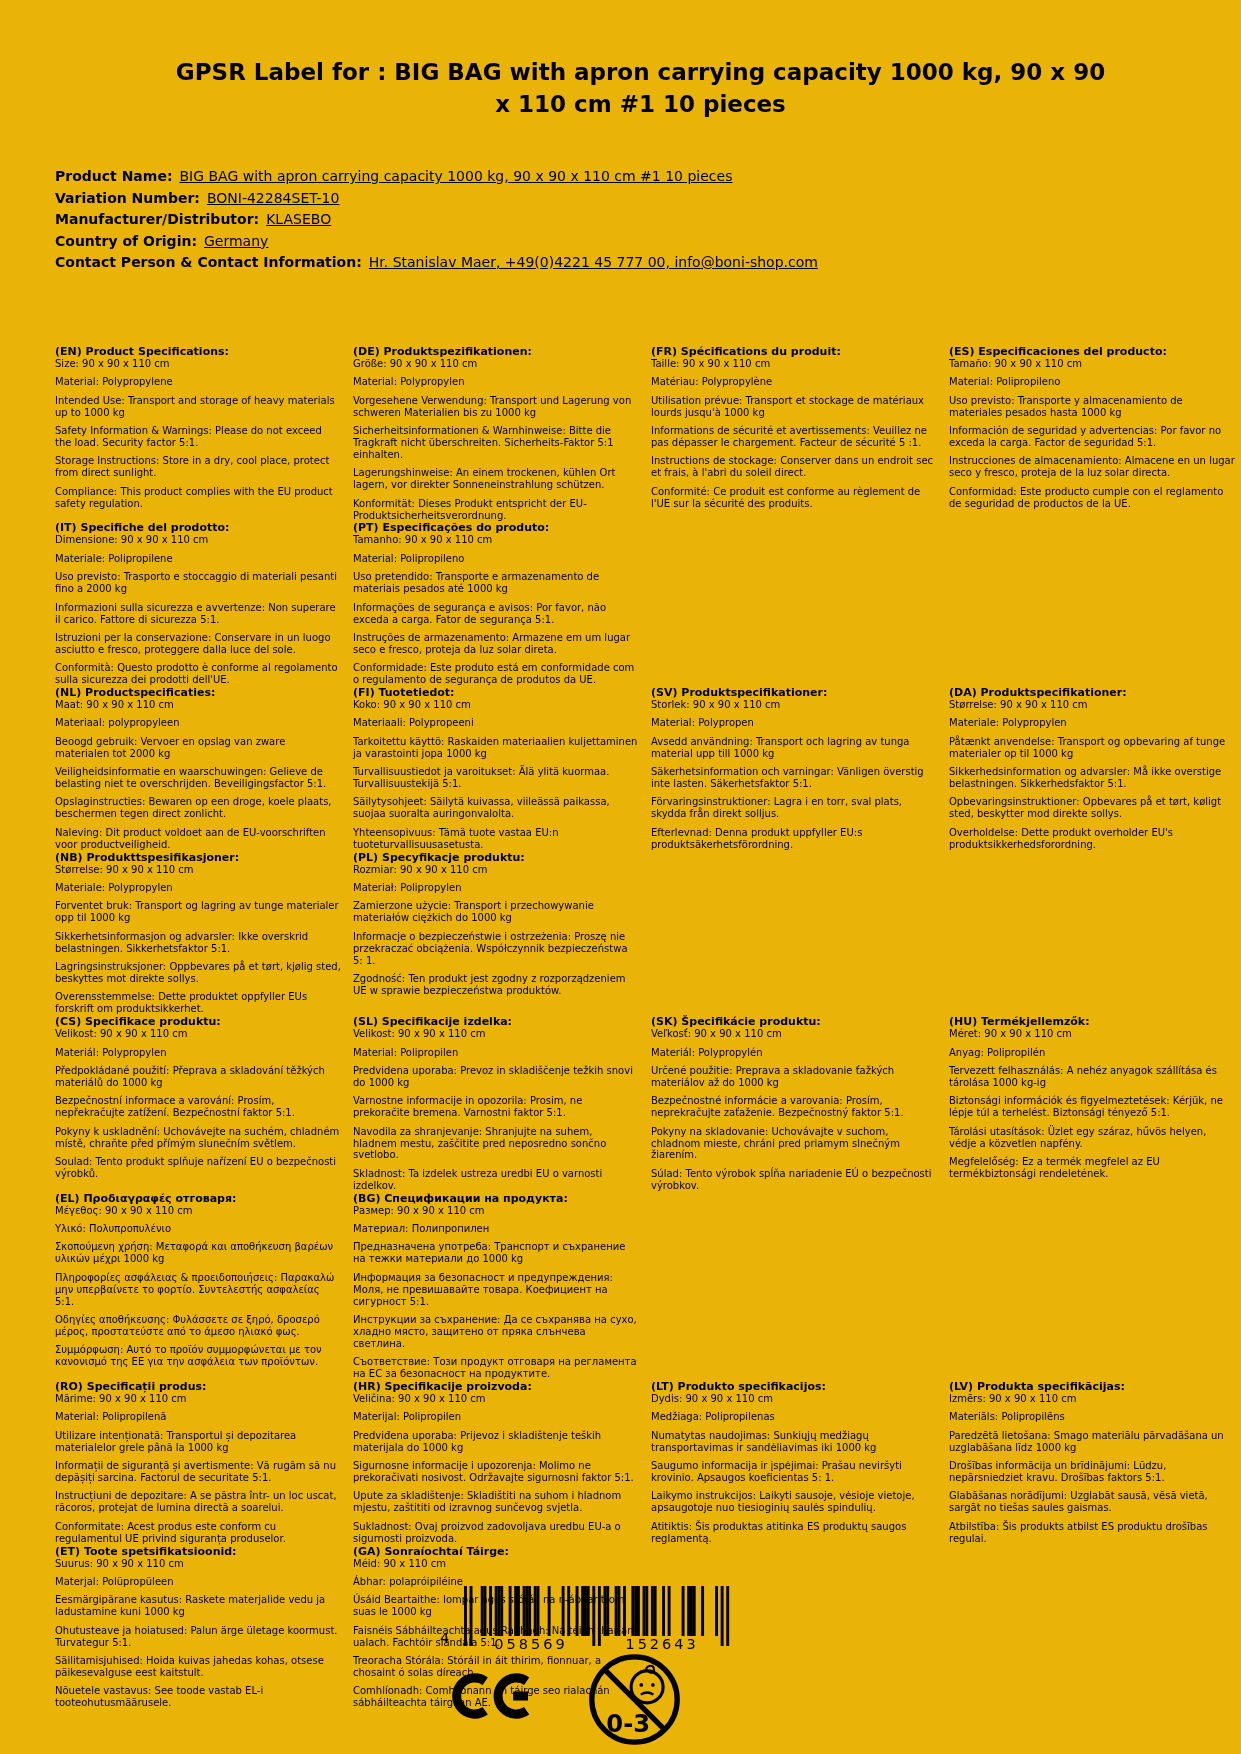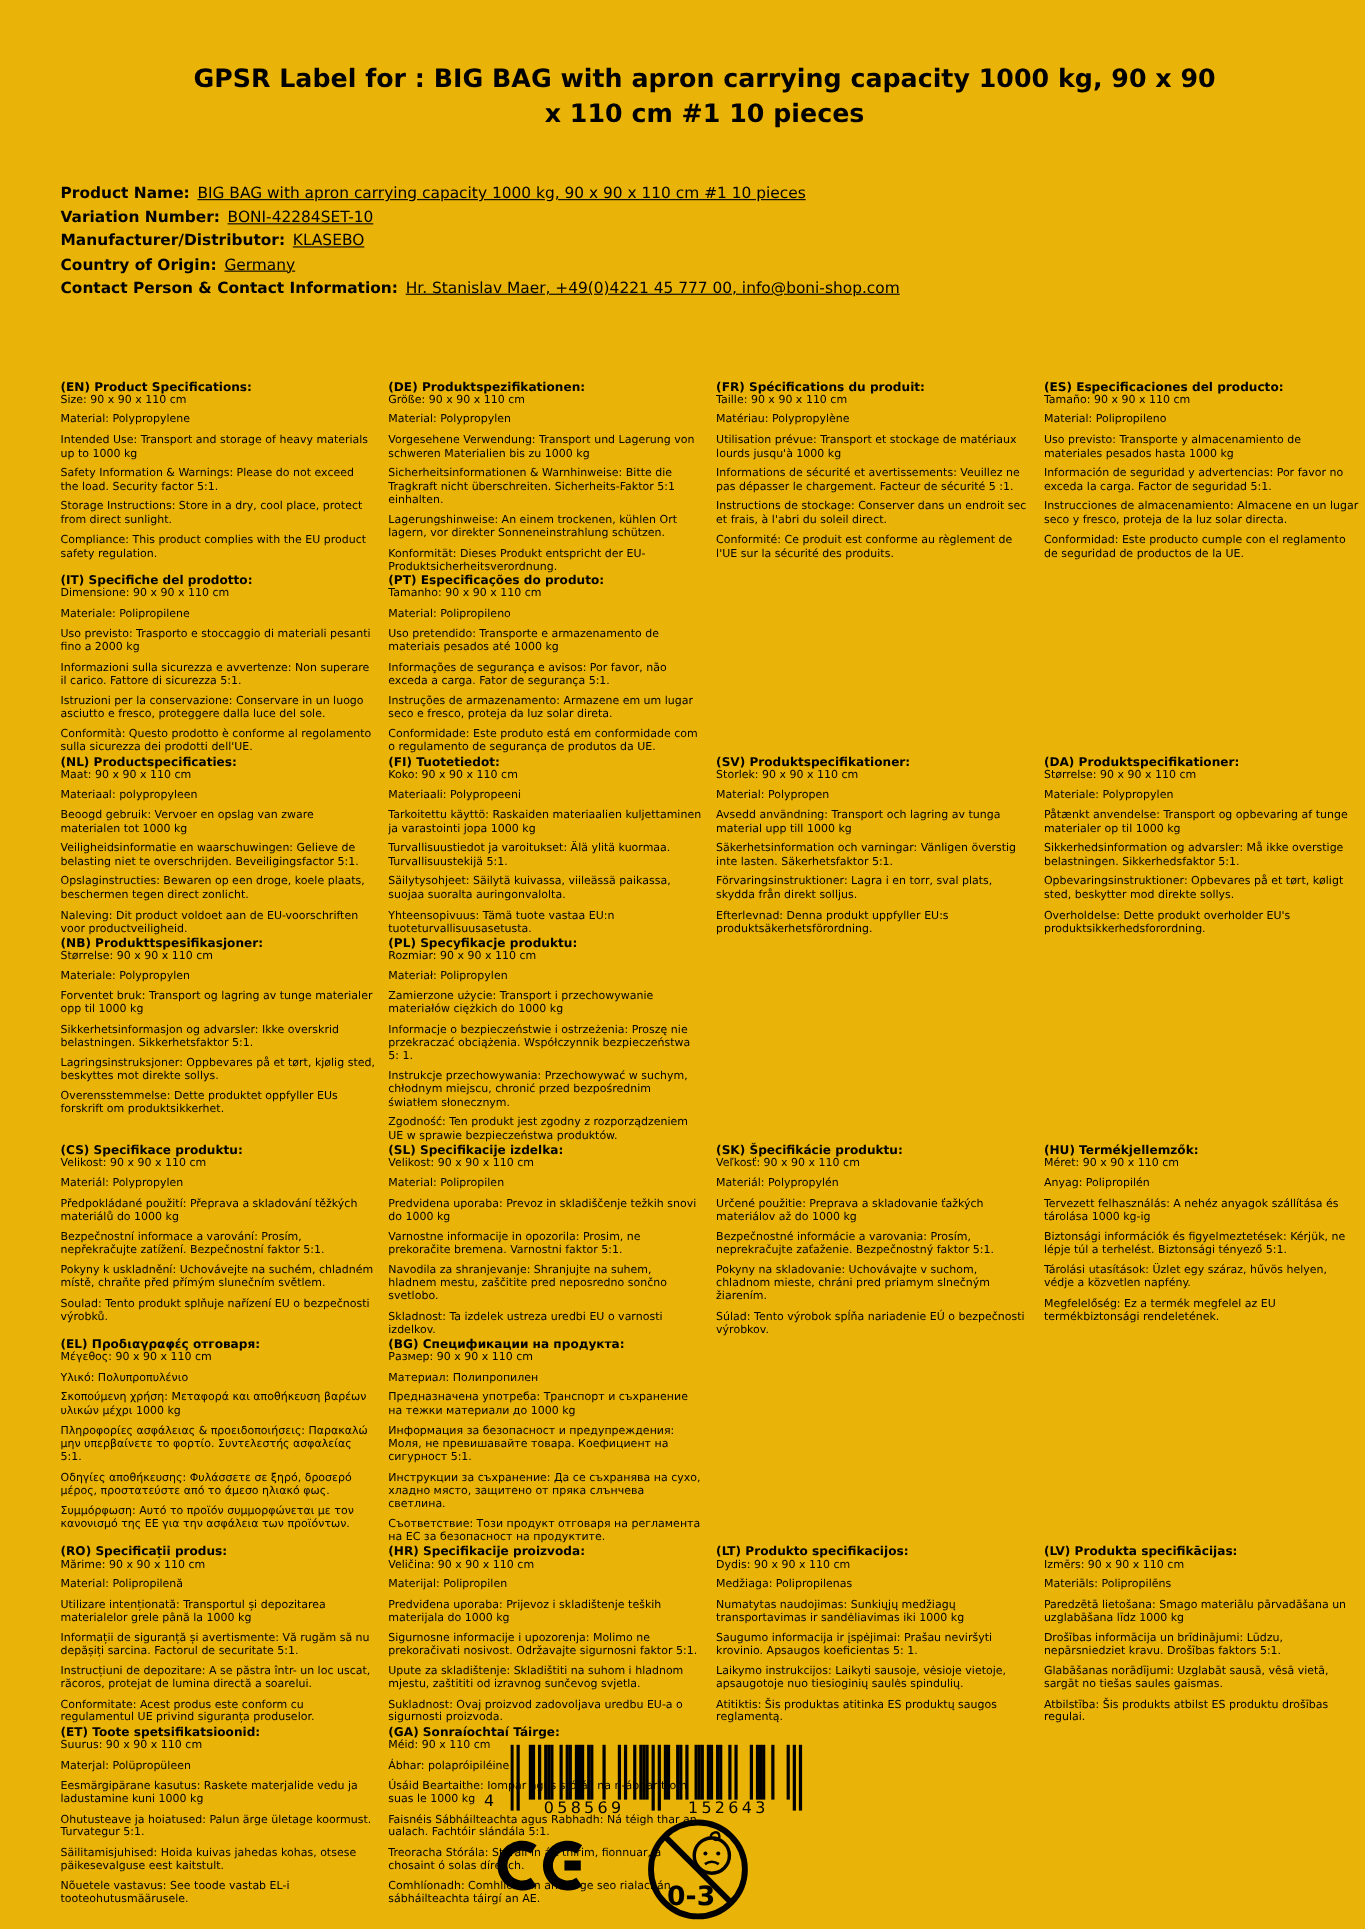--- a/index.html
+++ b/index.html
@@ -94,21 +94,21 @@
           <p class="spec-p">Informações de segurança e avisos: Por favor, não exceda a carga. Fator de segurança 5:1.</p>
           <p class="spec-p">Instruções de armazenamento: Armazene em um lugar seco e fresco, proteja da luz solar direta.</p>
           <p class="spec-p">Conformidade: Este produto está em conformidade com o regulamento de segurança de produtos da UE.</p>
         </div>
       </div>
       <div class="spec-row">
         <div class="spec-block">
           <div class="spec-header">(NL) Productspecificaties:</div>
           <p class="spec-p size">Maat: 90 x 90 x 110 cm</p>
           <p class="spec-p">Materiaal: polypropyleen</p>
-          <p class="spec-p">Beoogd gebruik: Vervoer en opslag van zware materialen tot 1000 kg</p>
+          <p class="spec-p">Beoogd gebruik: Vervoer en opslag van zware materialen tot 2000 kg</p>
           <p class="spec-p">Veiligheidsinformatie en waarschuwingen: Gelieve de belasting niet te overschrijden. Beveiligingsfactor 5:1.</p>
           <p class="spec-p">Opslaginstructies: Bewaren op een droge, koele plaats, beschermen tegen direct zonlicht.</p>
           <p class="spec-p">Naleving: Dit product voldoet aan de EU-voorschriften voor productveiligheid.</p>
         </div>
         <div class="spec-block">
           <div class="spec-header">(FI) Tuotetiedot:</div>
           <p class="spec-p size">Koko: 90 x 90 x 110 cm</p>
           <p class="spec-p">Materiaali: Polypropeeni</p>
           <p class="spec-p">Tarkoitettu käyttö: Raskaiden materiaalien kuljettaminen ja varastointi jopa 1000 kg</p>
           <p class="spec-p">Turvallisuustiedot ja varoitukset: Älä ylitä kuormaa. Turvallisuustekijä 5:1.</p>
@@ -141,21 +141,20 @@
           <p class="spec-p">Sikkerhetsinformasjon og advarsler: Ikke overskrid belastningen. Sikkerhetsfaktor 5:1.</p>
           <p class="spec-p">Lagringsinstruksjoner: Oppbevares på et tørt, kjølig sted, beskyttes mot direkte sollys.</p>
           <p class="spec-p">Overensstemmelse: Dette produktet oppfyller EUs forskrift om produktsikkerhet.</p>
         </div>
         <div class="spec-block">
           <div class="spec-header">(PL) Specyfikacje produktu:</div>
           <p class="spec-p size">Rozmiar: 90 x 90 x 110 cm</p>
           <p class="spec-p">Materiał: Polipropylen</p>
           <p class="spec-p">Zamierzone użycie: Transport i przechowywanie materiałów ciężkich do 1000 kg</p>
           <p class="spec-p">Informacje o bezpieczeństwie i ostrzeżenia: Proszę nie przekraczać obciążenia. Współczynnik bezpieczeństwa 5: 1.</p>
-          <p class="spec-p">Instrukcje przechowywania: Przechowywać w suchym, chłodnym miejscu, chronić przed bezpośrednim światłem słonecznym.</p>
           <p class="spec-p">Zgodność: Ten produkt jest zgodny z rozporządzeniem UE w sprawie bezpieczeństwa produktów.</p>
         </div>
       </div>
       <div class="spec-row">
         <div class="spec-block">
           <div class="spec-header">(CS) Specifikace produktu:</div>
           <p class="spec-p size">Velikost: 90 x 90 x 110 cm</p>
           <p class="spec-p">Materiál: Polypropylen</p>
           <p class="spec-p">Předpokládané použití: Přeprava a skladování těžkých materiálů do 1000 kg</p>
           <p class="spec-p">Bezpečnostní informace a varování: Prosím, nepřekračujte zatížení. Bezpečnostní faktor 5:1.</p>

